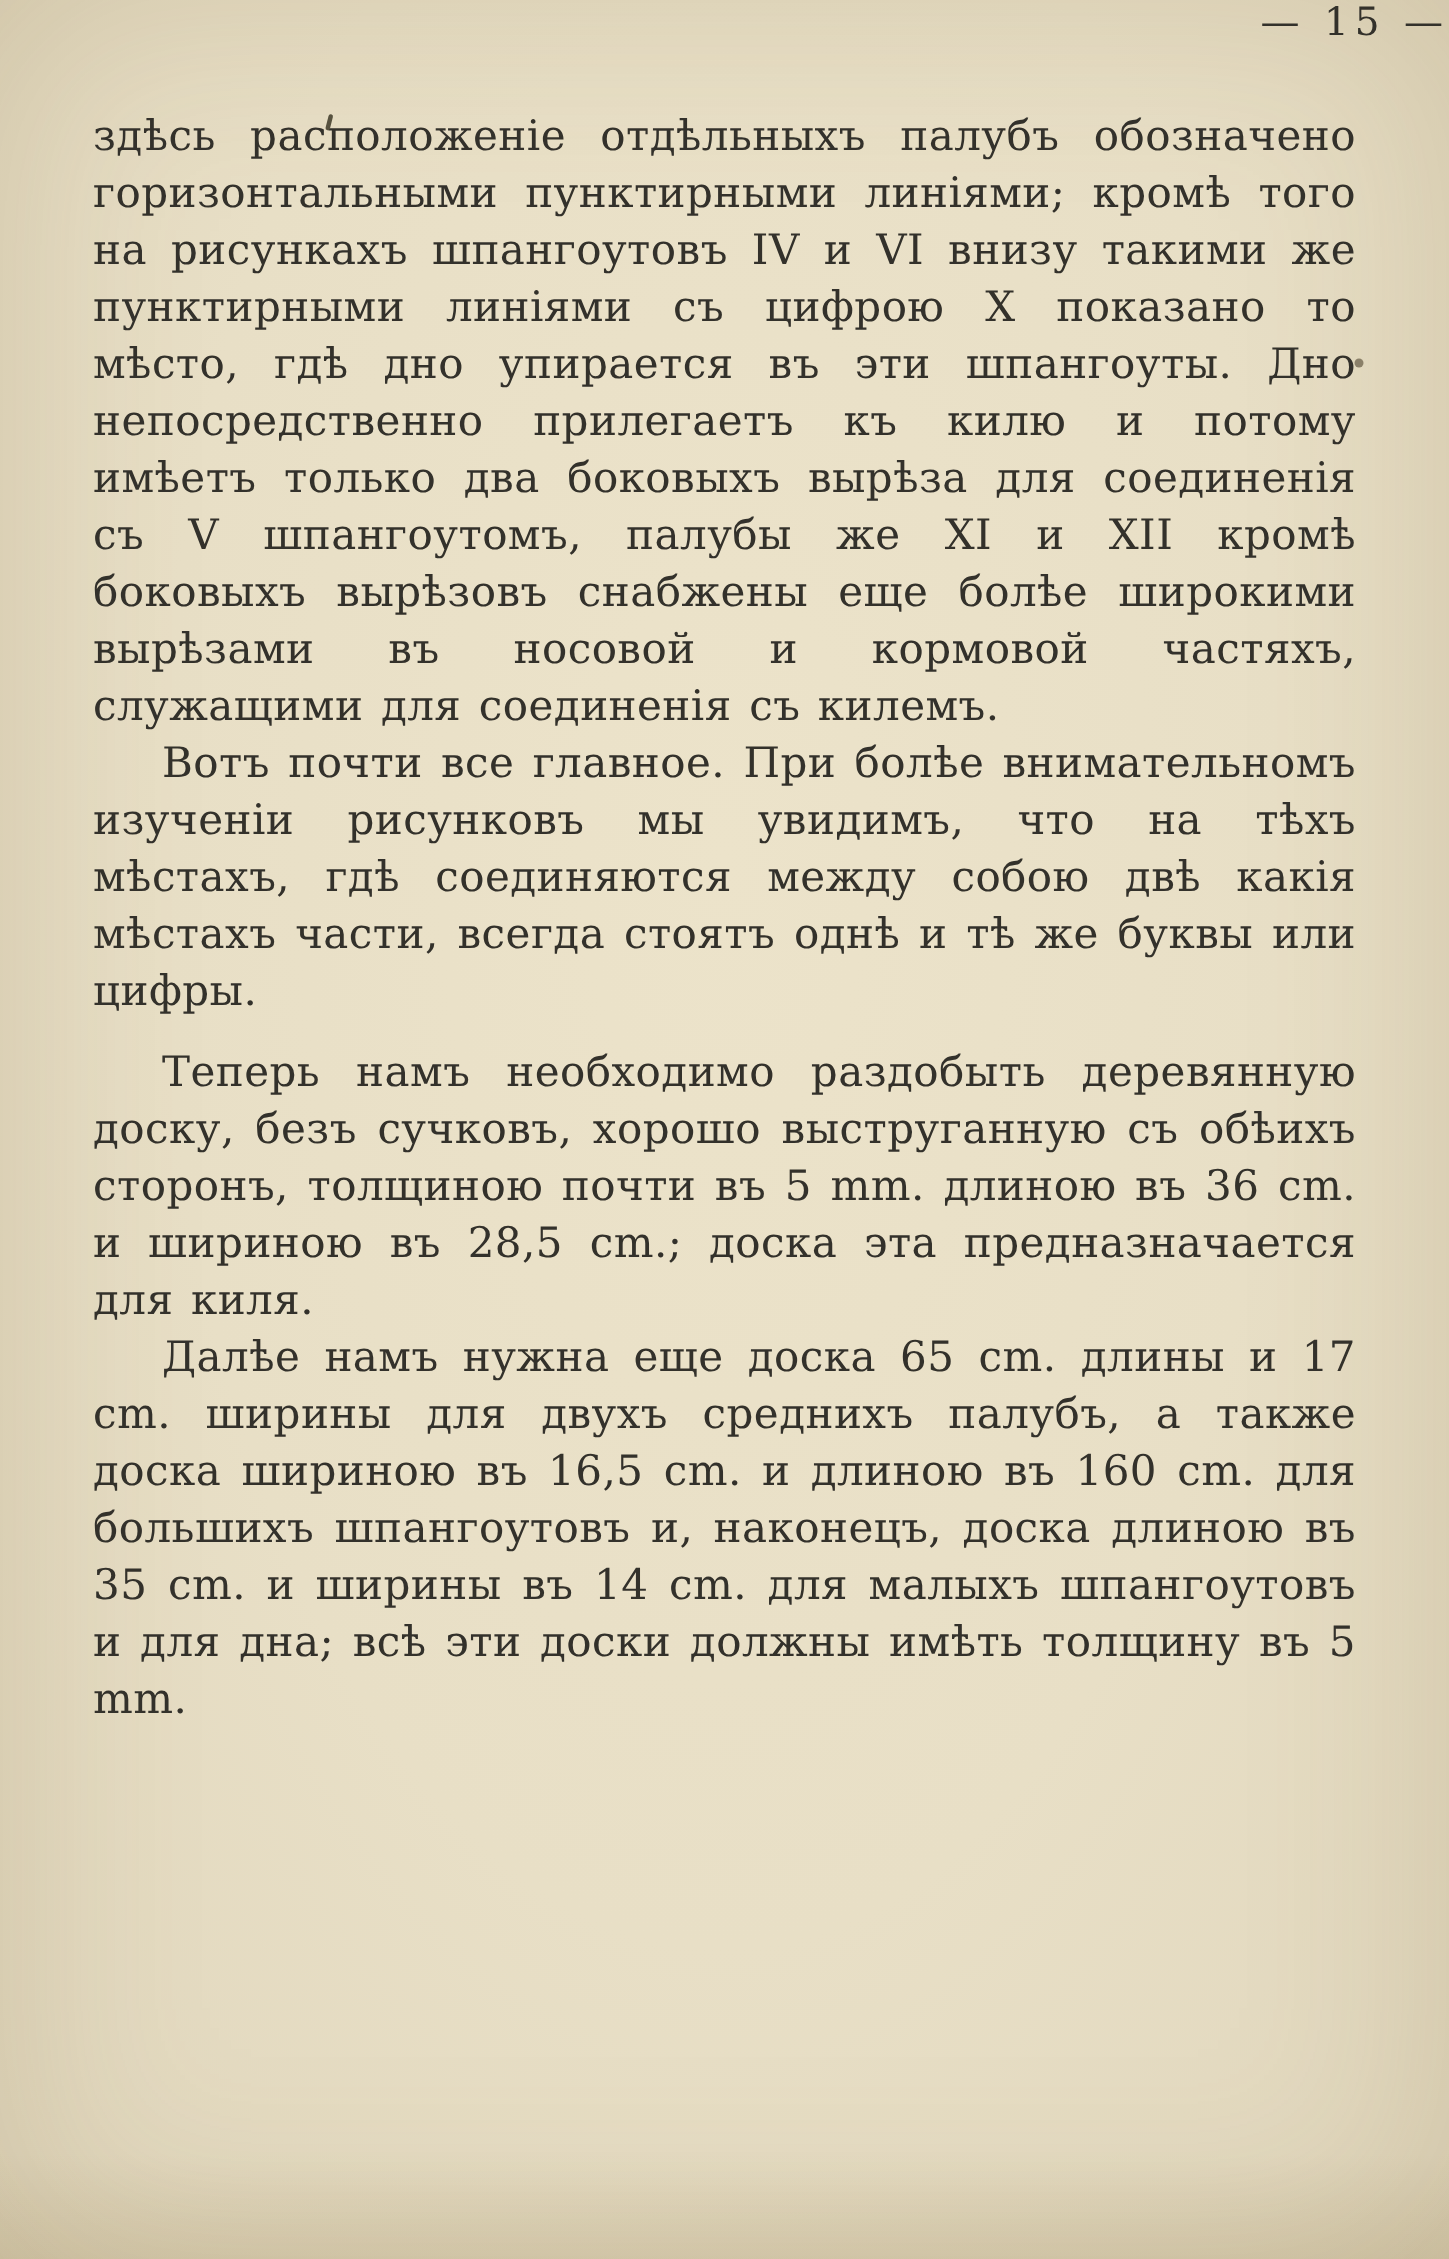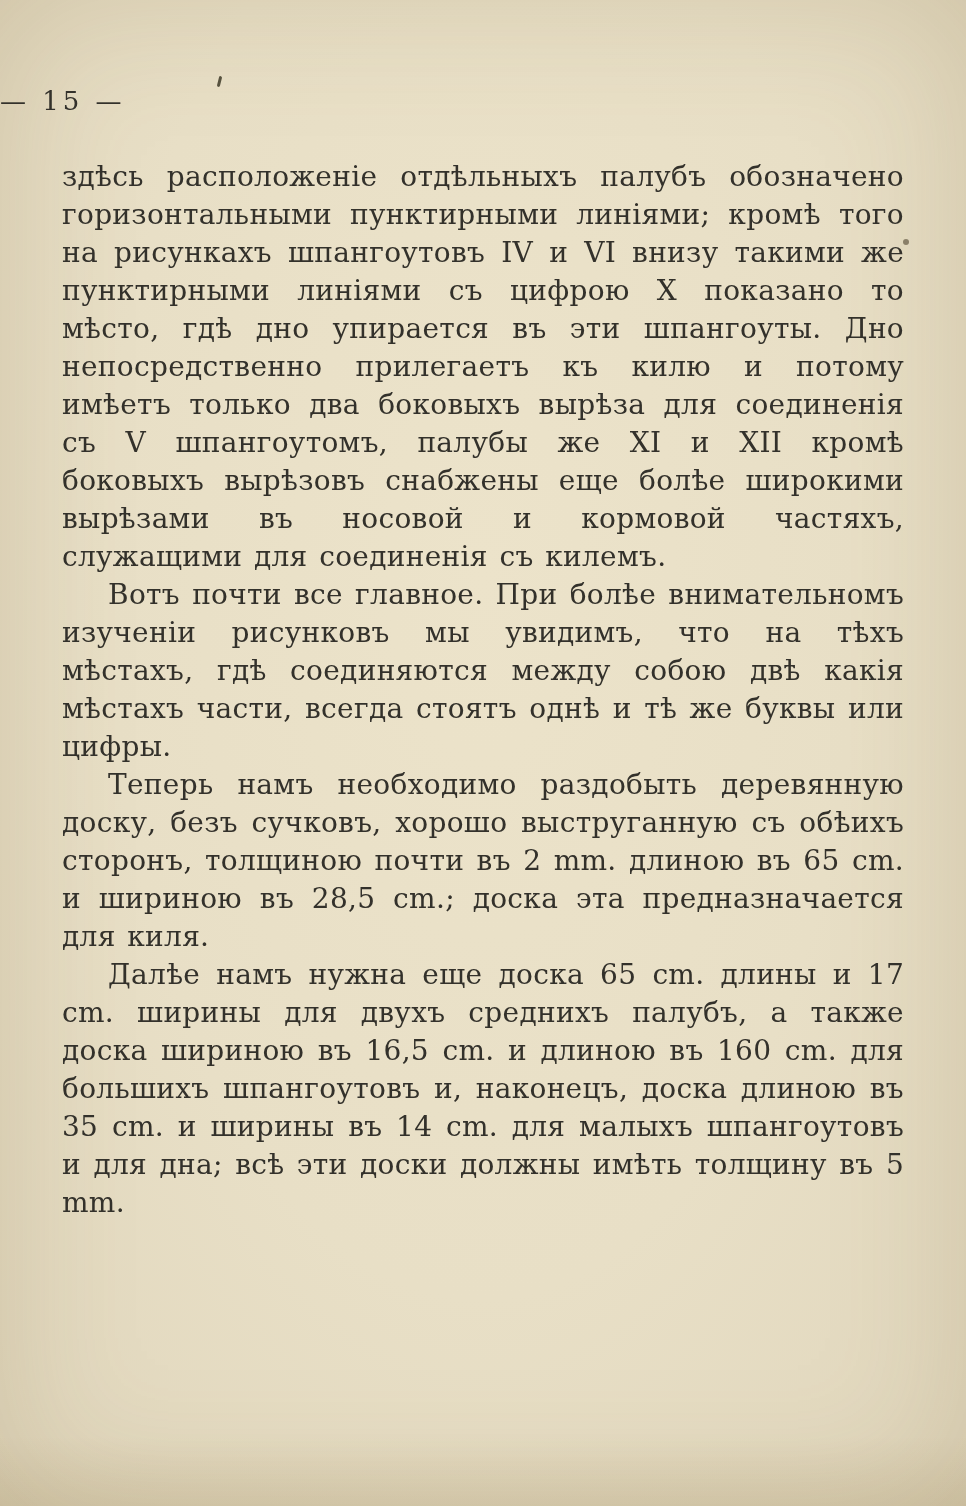--- a/index.html
+++ b/index.html
@@ -25,29 +25,28 @@
   }
   .page::after { 
     content: "";
     position: absolute;
     left: 0; right: 0; bottom: 0;
     height: 70px;
     background: linear-gradient(to bottom, rgba(160,140,95,0) 0%, rgba(160,140,95,0.18) 100%);
     pointer-events: none;
   }
   .page-number {
-    padding-top: 86px;
-    text-align: left;
+    text-align: right;
     font-size: 26px;
     line-height: 30px;
     letter-spacing: 4px;
   }
   .body-text {
     width: 842px;
-    margin: 0 auto;
+    margin: 16px auto;
     font-size: 28px;
     line-height: 38px;
     text-align: justify;
     letter-spacing: 0.3px;
     word-spacing: 2.5px;
   }
   .section-1 {
     margin-top: 42px;
   }
   .para {
@@ -96,17 +95,17 @@
 
   <div class="page-number">— 15 —</div>
 
   <div class="body-text section-1" id="section1">
       <p class="para"><span>здѣсь расположеніе отдѣльныхъ палубъ обозначено горизонтальными пунктирными линіями; кромѣ того на рисункахъ шпангоутовъ IV и VI внизу такими же пунктирными линіями съ цифрою X показано то мѣсто, гдѣ дно упирается въ эти шпангоуты. Дно непосредственно прилегаетъ къ килю и потому имѣетъ только два боковыхъ вырѣза для соединенія съ V шпангоутомъ, палубы же XI и XII кромѣ боковыхъ вырѣзовъ снабжены еще болѣе широкими вырѣзами въ носовой и кормовой частяхъ, служащими для соединенія съ килемъ.</span></p>
       <p class="para indent"><span>Вотъ почти все главное. При болѣе внимательномъ изученіи рисунковъ мы увидимъ, что на тѣхъ мѣстахъ, гдѣ соединяются между собою двѣ какія мѣстахъ части, всегда стоятъ однѣ и тѣ же буквы или цифры.</span></p>
     </div>
 
 
   <div class="body-text section-2" id="section2">
-      <p class="para indent"><span>Теперь намъ необходимо раздобыть деревянную доску, безъ сучковъ, хорошо выструганную съ обѣихъ сторонъ, толщиною почти въ 2 </span><span class="unit-italic">mm.</span><span> длиною въ 65 </span><span class="unit-italic">cm.</span><span> и шириною въ 28,5 </span><span class="unit-italic">cm.</span><span>; доска эта предназначается для киля.</span></p>
+      <p class="para indent"><span>Теперь намъ необходимо раздобыть деревянную доску, безъ сучковъ, хорошо выструганную съ обѣихъ сторонъ, толщиною почти въ 5 </span><span class="unit-italic">mm.</span><span> длиною въ 36 </span><span class="unit-italic">cm.</span><span> и шириною въ 28,5 </span><span class="unit-italic">cm.</span><span>; доска эта предназначается для киля.</span></p>
       <p class="para indent"><span>Далѣе намъ нужна еще доска 65 </span><span class="unit-italic">cm.</span><span> длины и 17 </span><span class="unit-italic">cm.</span><span> ширины для двухъ среднихъ палубъ, а также доска шириною въ 16,5 </span><span class="unit-italic">cm.</span><span> и длиною въ 160 </span><span class="unit-italic">cm.</span><span> для большихъ шпангоутовъ и, наконецъ, доска длиною въ 35 </span><span class="unit-italic">cm.</span><span> и ширины въ 14 </span><span class="unit-italic">cm.</span><span> для малыхъ шпангоутовъ и для дна; всѣ эти доски должны имѣть толщину въ 5 </span><span class="unit-italic">mm.</span></p>
     </div>
 
 </div>
 
 </body></html>

